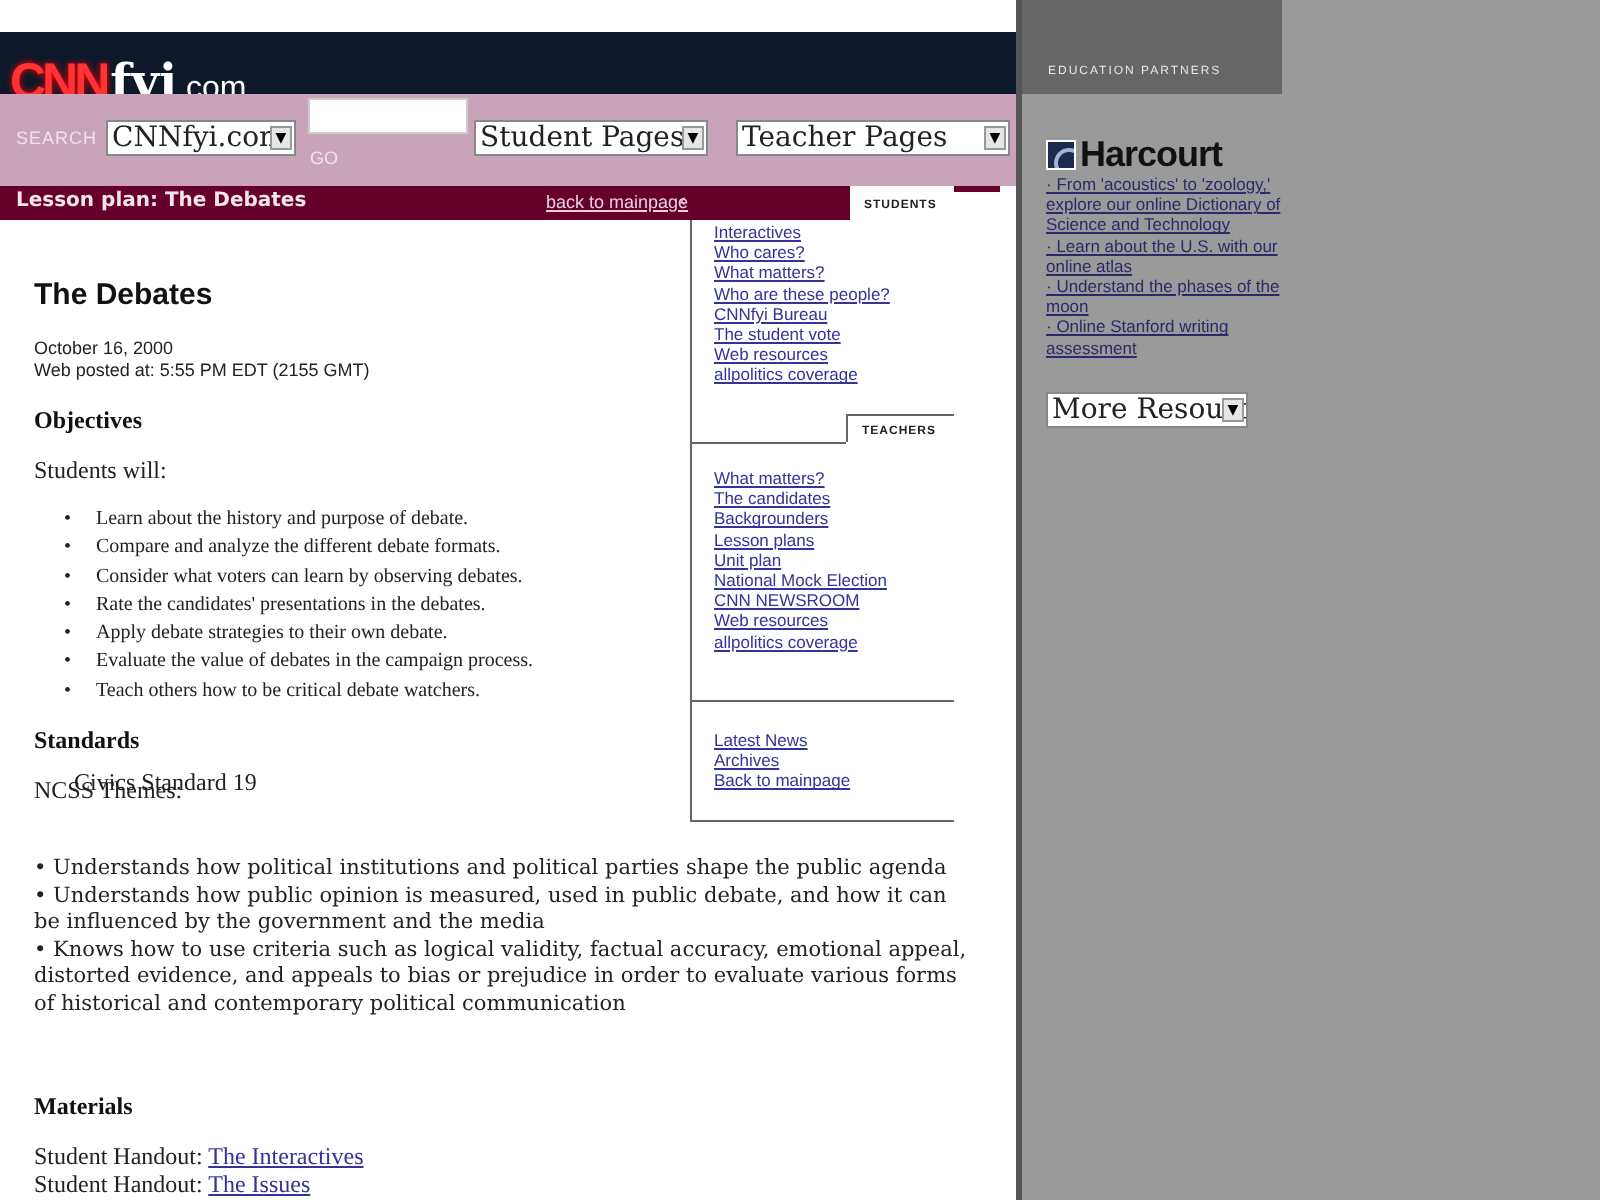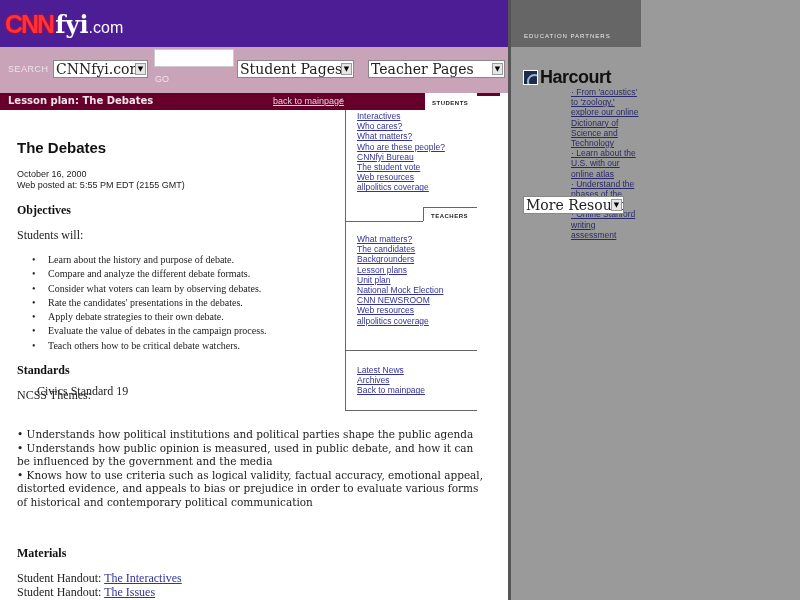--- a/index.html
+++ b/index.html
@@ -1,18 +1,18 @@
 <!DOCTYPE html>
 <html><head>
 <meta charset="utf-8">
 <style>
   html, body { margin:0; padding:0; }
   body { width:800px; height:600px; overflow:hidden; background:#9a9a9a; position:relative; font-family:"Liberation Serif", serif; }
   .left { position:absolute; left:0; top:0; width:508px; height:600px; background:#ffffff; }
-  .topbar { position:absolute; left:0; top:0; width:508px; height:47px; background:#4c1d95; }
+  .topbar { position:absolute; left:0; top:16px; width:508px; height:47px; background:#0f172a; }
   .logo { position:absolute; left:5px; top:10px; height:30px; display:flex; align-items:baseline; }
   .logo .cnn { font-family:"Liberation Sans", sans-serif; font-size:25px; font-weight:bold; color:#ff3333; letter-spacing:-2px; text-shadow:0 0 3px #ff0000; }
   .logo .fyi { font-family:"DejaVu Serif", serif; font-size:24px; font-weight:bold; color:#ffffff; margin-left:2px; }
   .logo .dotcom { font-family:"Liberation Sans", sans-serif; font-size:16px; color:#ffffff; }
   .searchbar { position:absolute; left:0; top:47px; width:508px; height:46px; background:#c9a3b7; }
   .search-label { position:absolute; left:8px; top:17px; font-family:"Liberation Sans", sans-serif; font-size:9px; color:#efe3ea; letter-spacing:0.5px; }
   .sel { position:absolute; background:#fff; border:1px solid #888; font-family:"DejaVu Serif", serif; color:#222; box-sizing:border-box; white-space:nowrap; overflow:hidden; }
   .sel .txt { position:absolute; left:2px; top:0px; }
   .sel .arrow { position:absolute; right:1px; top:2px; width:11px; height:12px; background:#e6e6e6; border:1px solid #999; box-sizing:border-box; font-size:7px; line-height:10px; text-align:center; color:#000; }
   .sel-site { left:53px; top:13px; width:95px; height:18px; font-size:14px; }
@@ -45,21 +45,21 @@
   .navlinks a { display:block; color:#333399; text-decoration:underline; white-space:nowrap; }
   .students-tab-box { position:absolute; left:425px; top:93px; width:52px; height:17px; background:#fff; }
   .right-border { position:absolute; left:508px; top:0; width:3px; height:600px; background:#555; }
   .partners { position:absolute; left:511px; top:0; width:130px; height:47px; background:#666; }
   .partners-label { position:absolute; left:524px; top:33px; font-family:"Liberation Sans", sans-serif; font-size:6px; color:#e8e8e8; letter-spacing:1px; }
   .harcourt { position:absolute; left:523px; top:67px; display:flex; align-items:center; }
   .harcourt .hicon { width:15px; height:15px; background:#1a2c4a; border:1px solid #fff; box-sizing:border-box; margin-right:2px; position:relative; overflow:hidden; }
   .harcourt .hicon::after { content:""; position:absolute; left:3px; top:3px; width:11px; height:11px; border:2px solid #9fb4d8; border-radius:50%; }
   .harcourt .hname { font-family:"Liberation Sans", sans-serif; font-size:18px; font-weight:bold; color:#111; letter-spacing:-0.5px; }
   .partner-links { position:absolute; left:523px; top:87px; width:120px; font-family:"Liberation Sans", sans-serif; font-size:8.5px; line-height:10.2px; }
-  .partner-links a { display:block; color:#2a2a6a; text-decoration:underline;margin-left:48px; }
+  .partner-links a { display:block; color:#2a2a6a; text-decoration:underline; }
   .more { position:absolute; left:523px; top:196px; width:101px; height:18px; font-size:14px; }
 </style>
 </head>
 <body>
 
 <div class="left"></div>
 
 <div class="topbar">
   <div class="logo">
     <span class="cnn">CNN</span>

